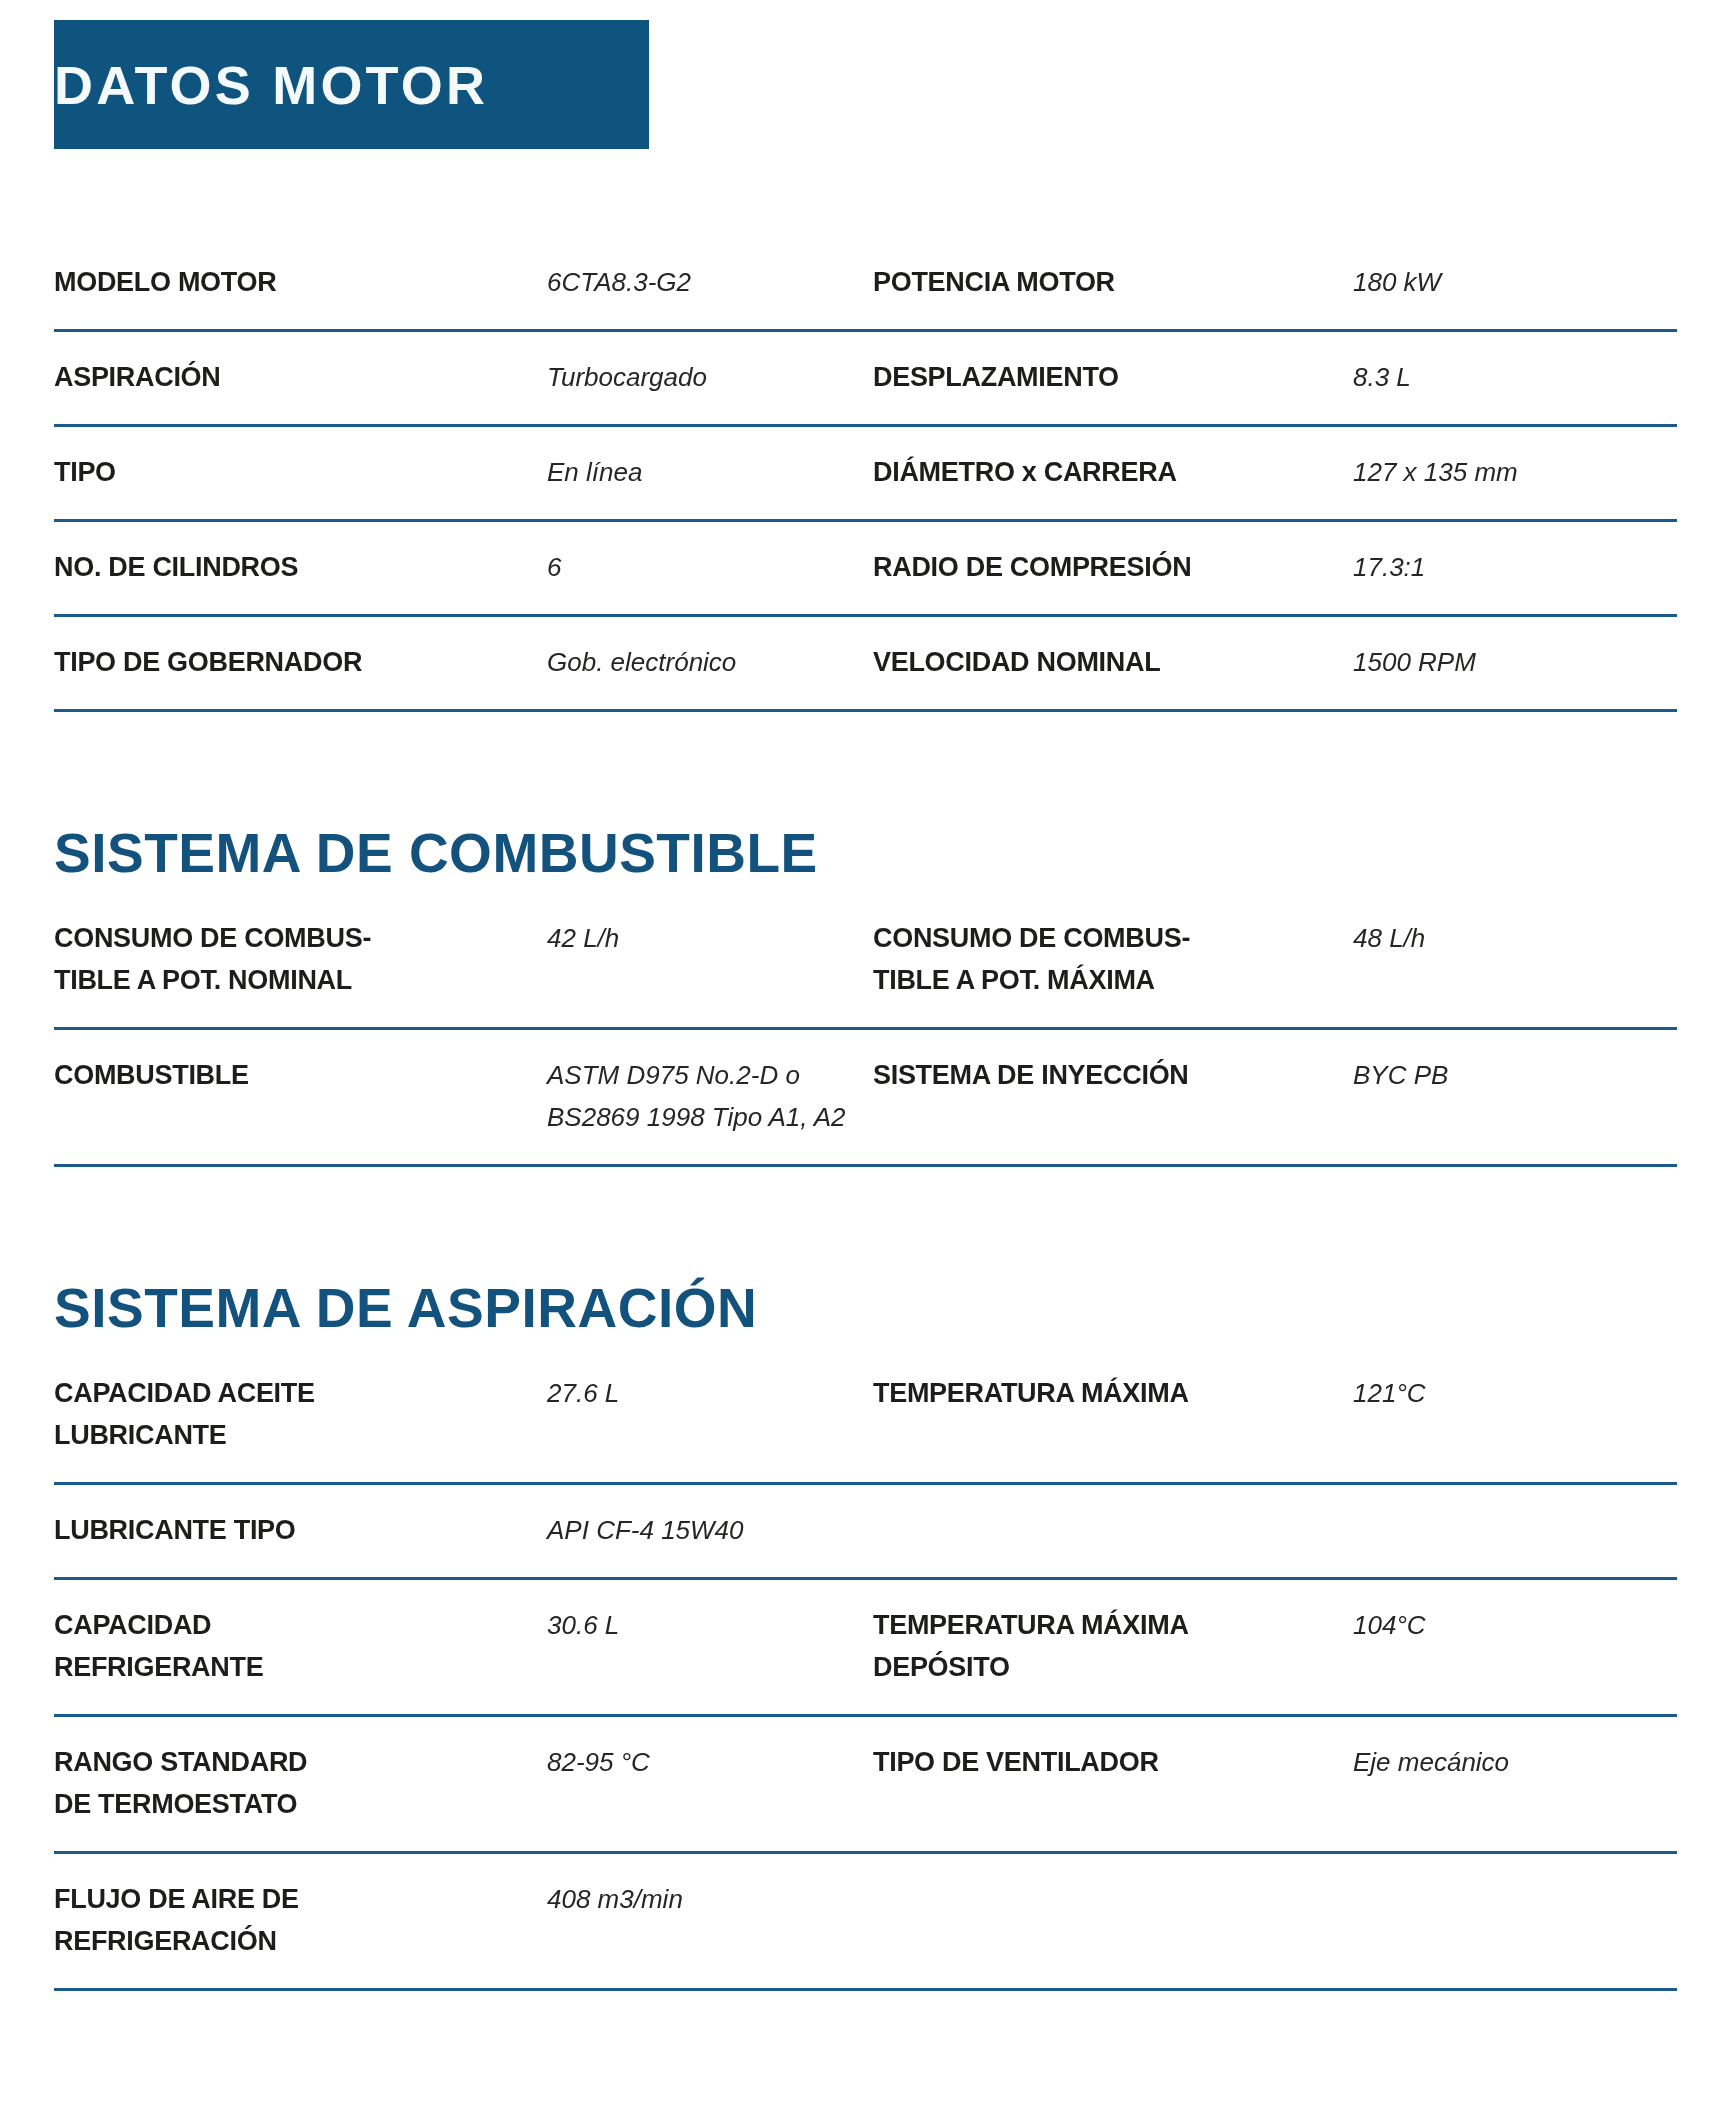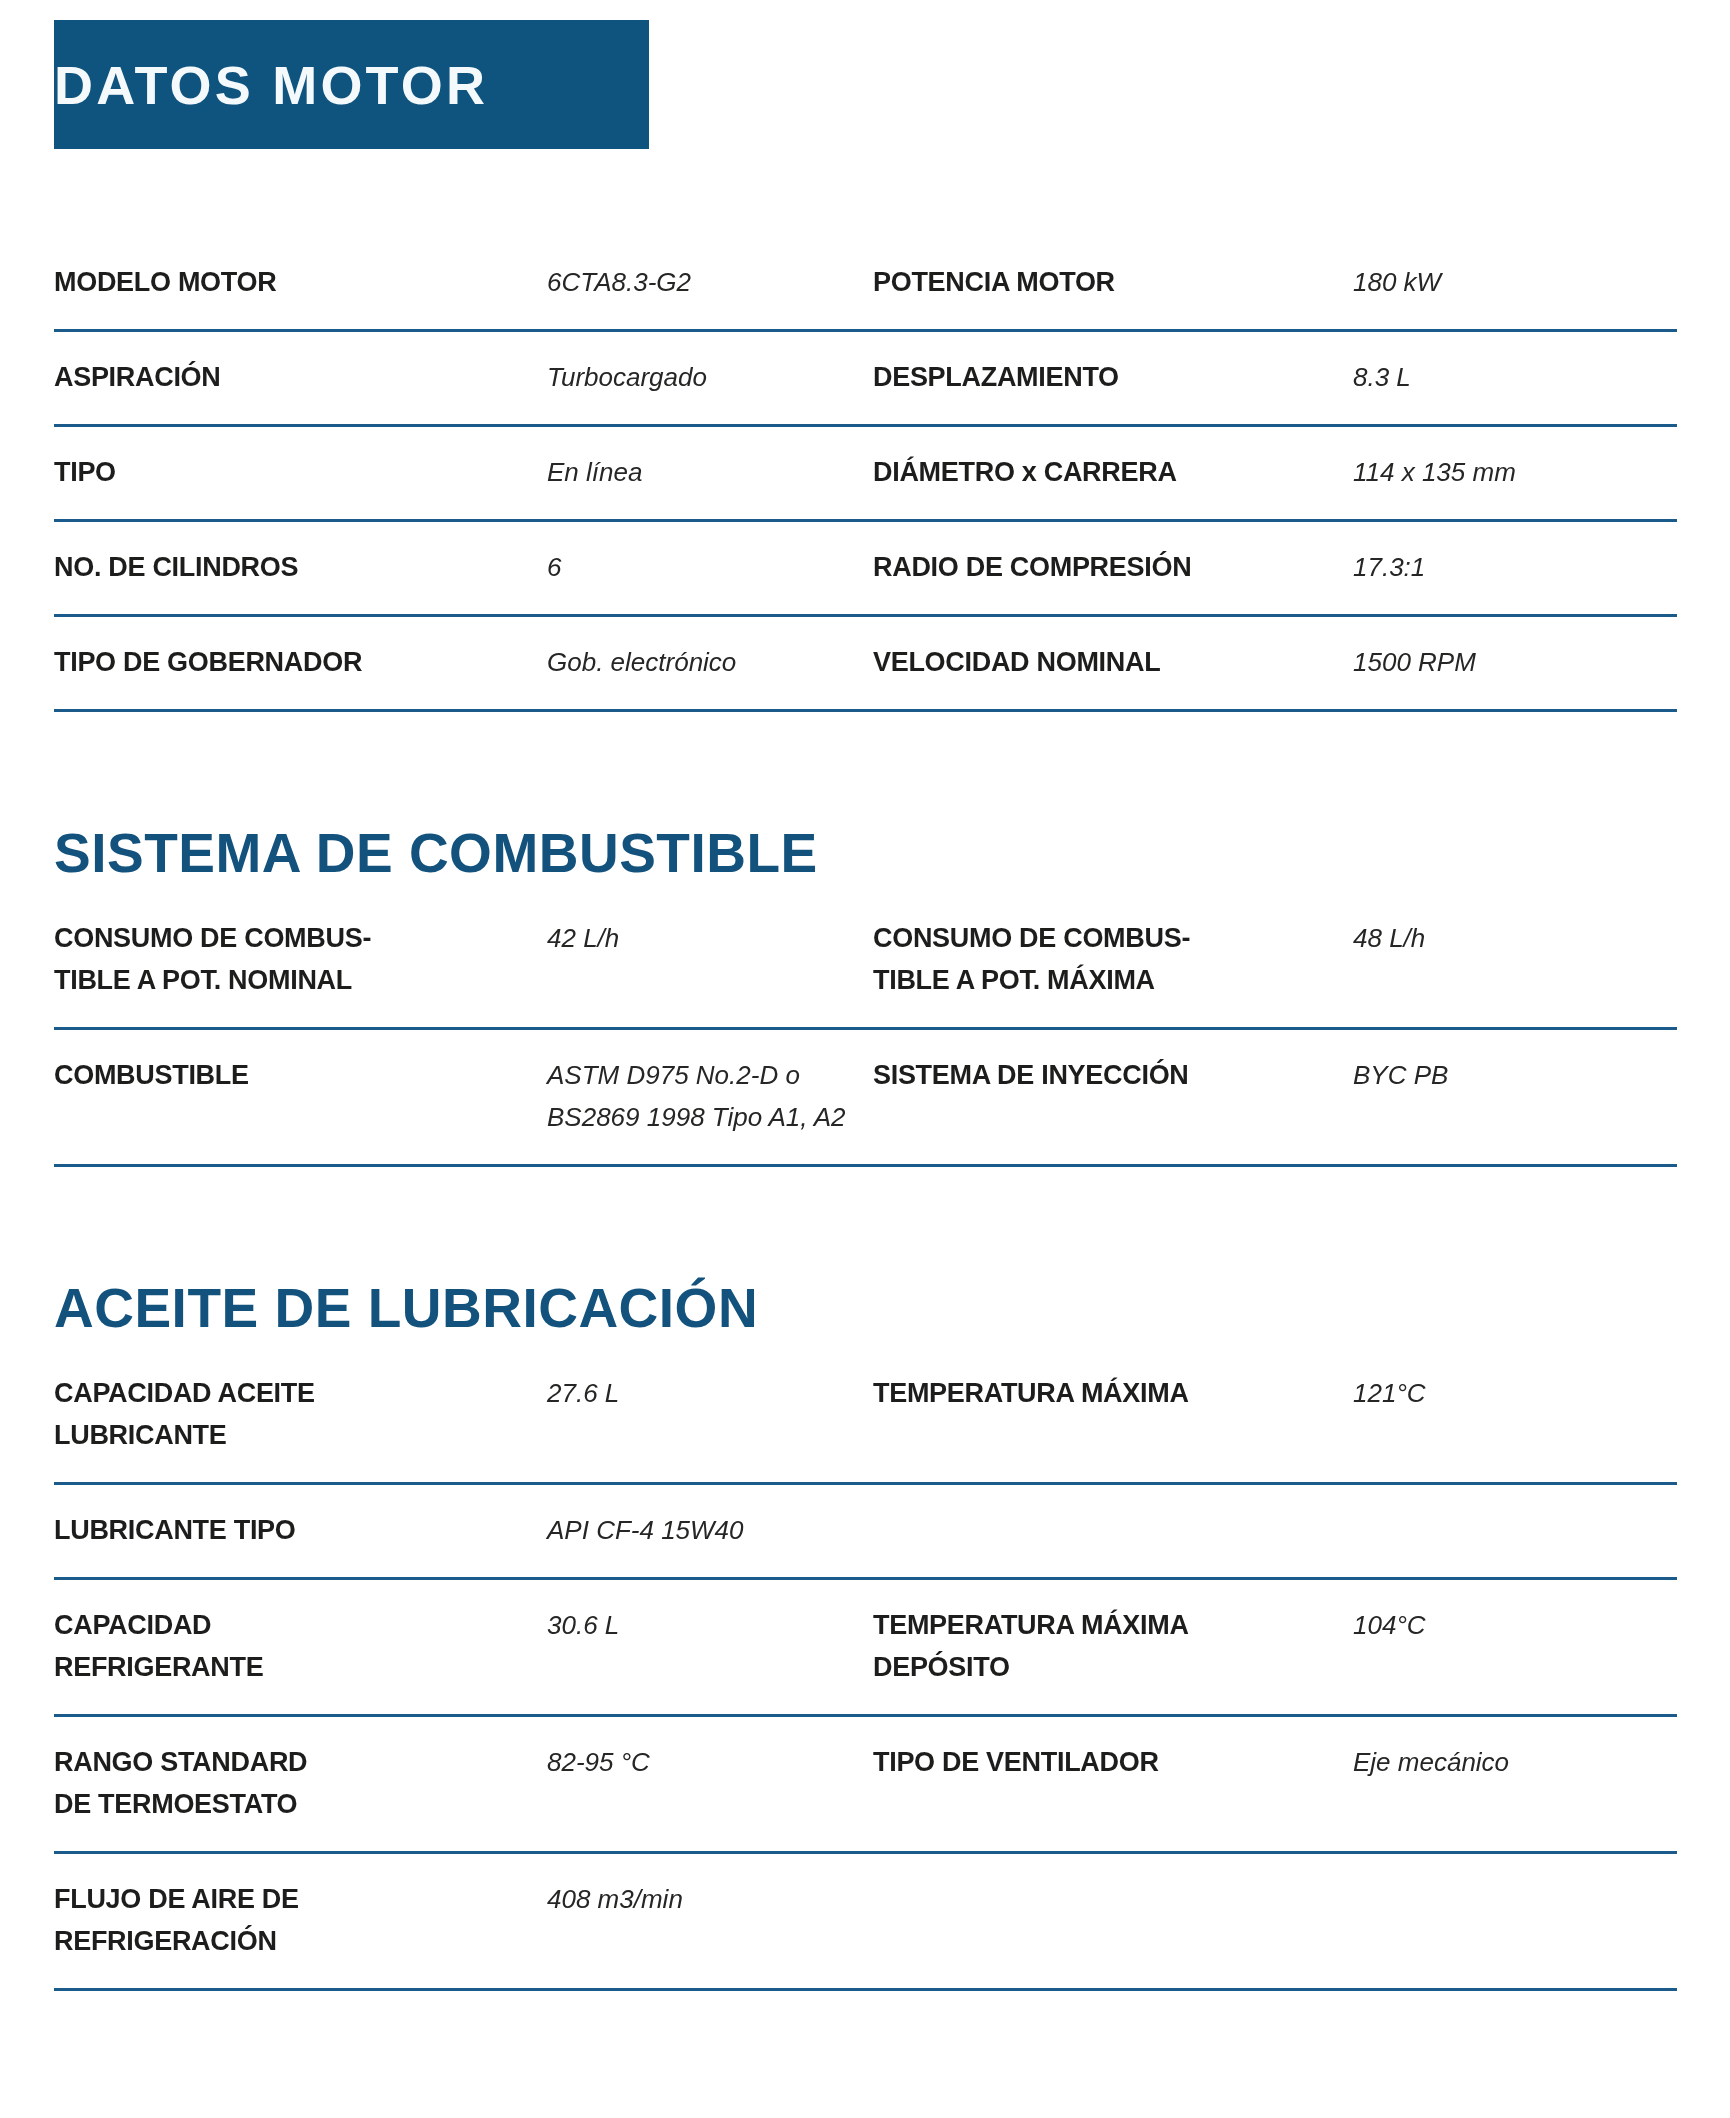--- a/index.html
+++ b/index.html
@@ -92,21 +92,21 @@
     <div class="row">
       <div class="cell label">ASPIRACIÓN</div>
       <div class="cell value">Turbocargado</div>
       <div class="cell label">DESPLAZAMIENTO</div>
       <div class="cell value">8.3 L</div>
     </div>
     <div class="row">
       <div class="cell label">TIPO</div>
       <div class="cell value">En línea</div>
       <div class="cell label">DIÁMETRO x CARRERA</div>
-      <div class="cell value">114 x 135 mm</div>
+      <div class="cell value">127 x 135 mm</div>
     </div>
     <div class="row">
       <div class="cell label">NO. DE CILINDROS</div>
       <div class="cell value">6</div>
       <div class="cell label">RADIO DE COMPRESIÓN</div>
       <div class="cell value">17.3:1</div>
     </div>
     <div class="row">
       <div class="cell label">TIPO DE GOBERNADOR</div>
       <div class="cell value">Gob. electrónico</div>
@@ -127,21 +127,21 @@
     </div>
     <div class="row">
       <div class="cell label">COMBUSTIBLE</div>
       <div class="cell value">ASTM D975 No.2-D o
 BS2869 1998 Tipo A1, A2</div>
       <div class="cell label">SISTEMA DE INYECCIÓN</div>
       <div class="cell value">BYC PB</div>
     </div>
   </div>
 
-  <div class="section-title">ACEITE DE LUBRICACIÓN</div>
+  <div class="section-title">SISTEMA DE ASPIRACIÓN</div>
   <div class="spec-table">
     <div class="row">
       <div class="cell label">CAPACIDAD ACEITE
 LUBRICANTE</div>
       <div class="cell value">27.6 L</div>
       <div class="cell label">TEMPERATURA MÁXIMA</div>
       <div class="cell value">121°C</div>
     </div>
     <div class="row">
       <div class="cell label">LUBRICANTE TIPO</div>

